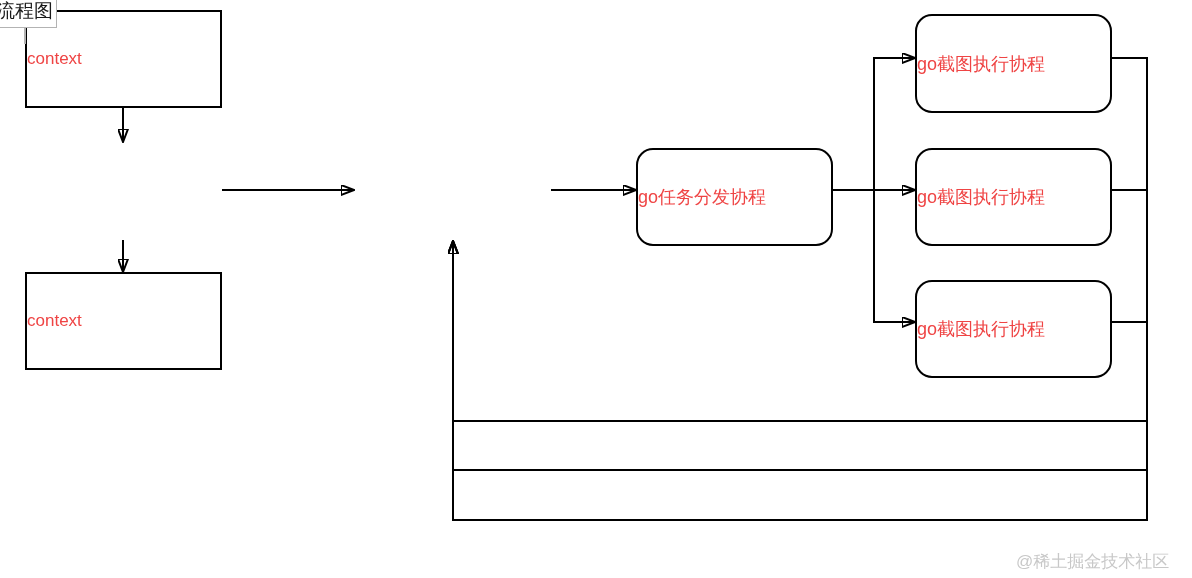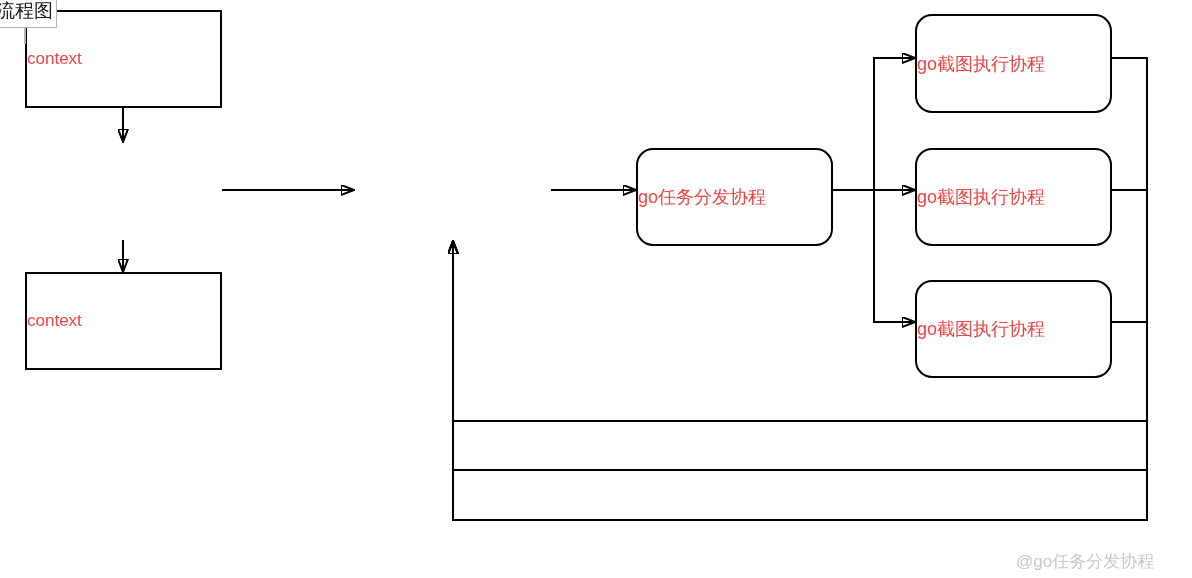--- a/index.html
+++ b/index.html
@@ -146,15 +146,15 @@
   <div class="node rounded" style="left:915px; top:274px; width:197px; height:98px;">
     <span>go截图执行协程</span>
   </div>
 
   <div class="page-label-box">
     <span>流程图</span>
   </div>
   <div class="guide-segment"></div>
 
 
-  <div class="watermark">@go任务分发协程</div>
+  <div class="watermark">@稀土掘金技术社区</div>
 
 </div>
 
 </body></html>

